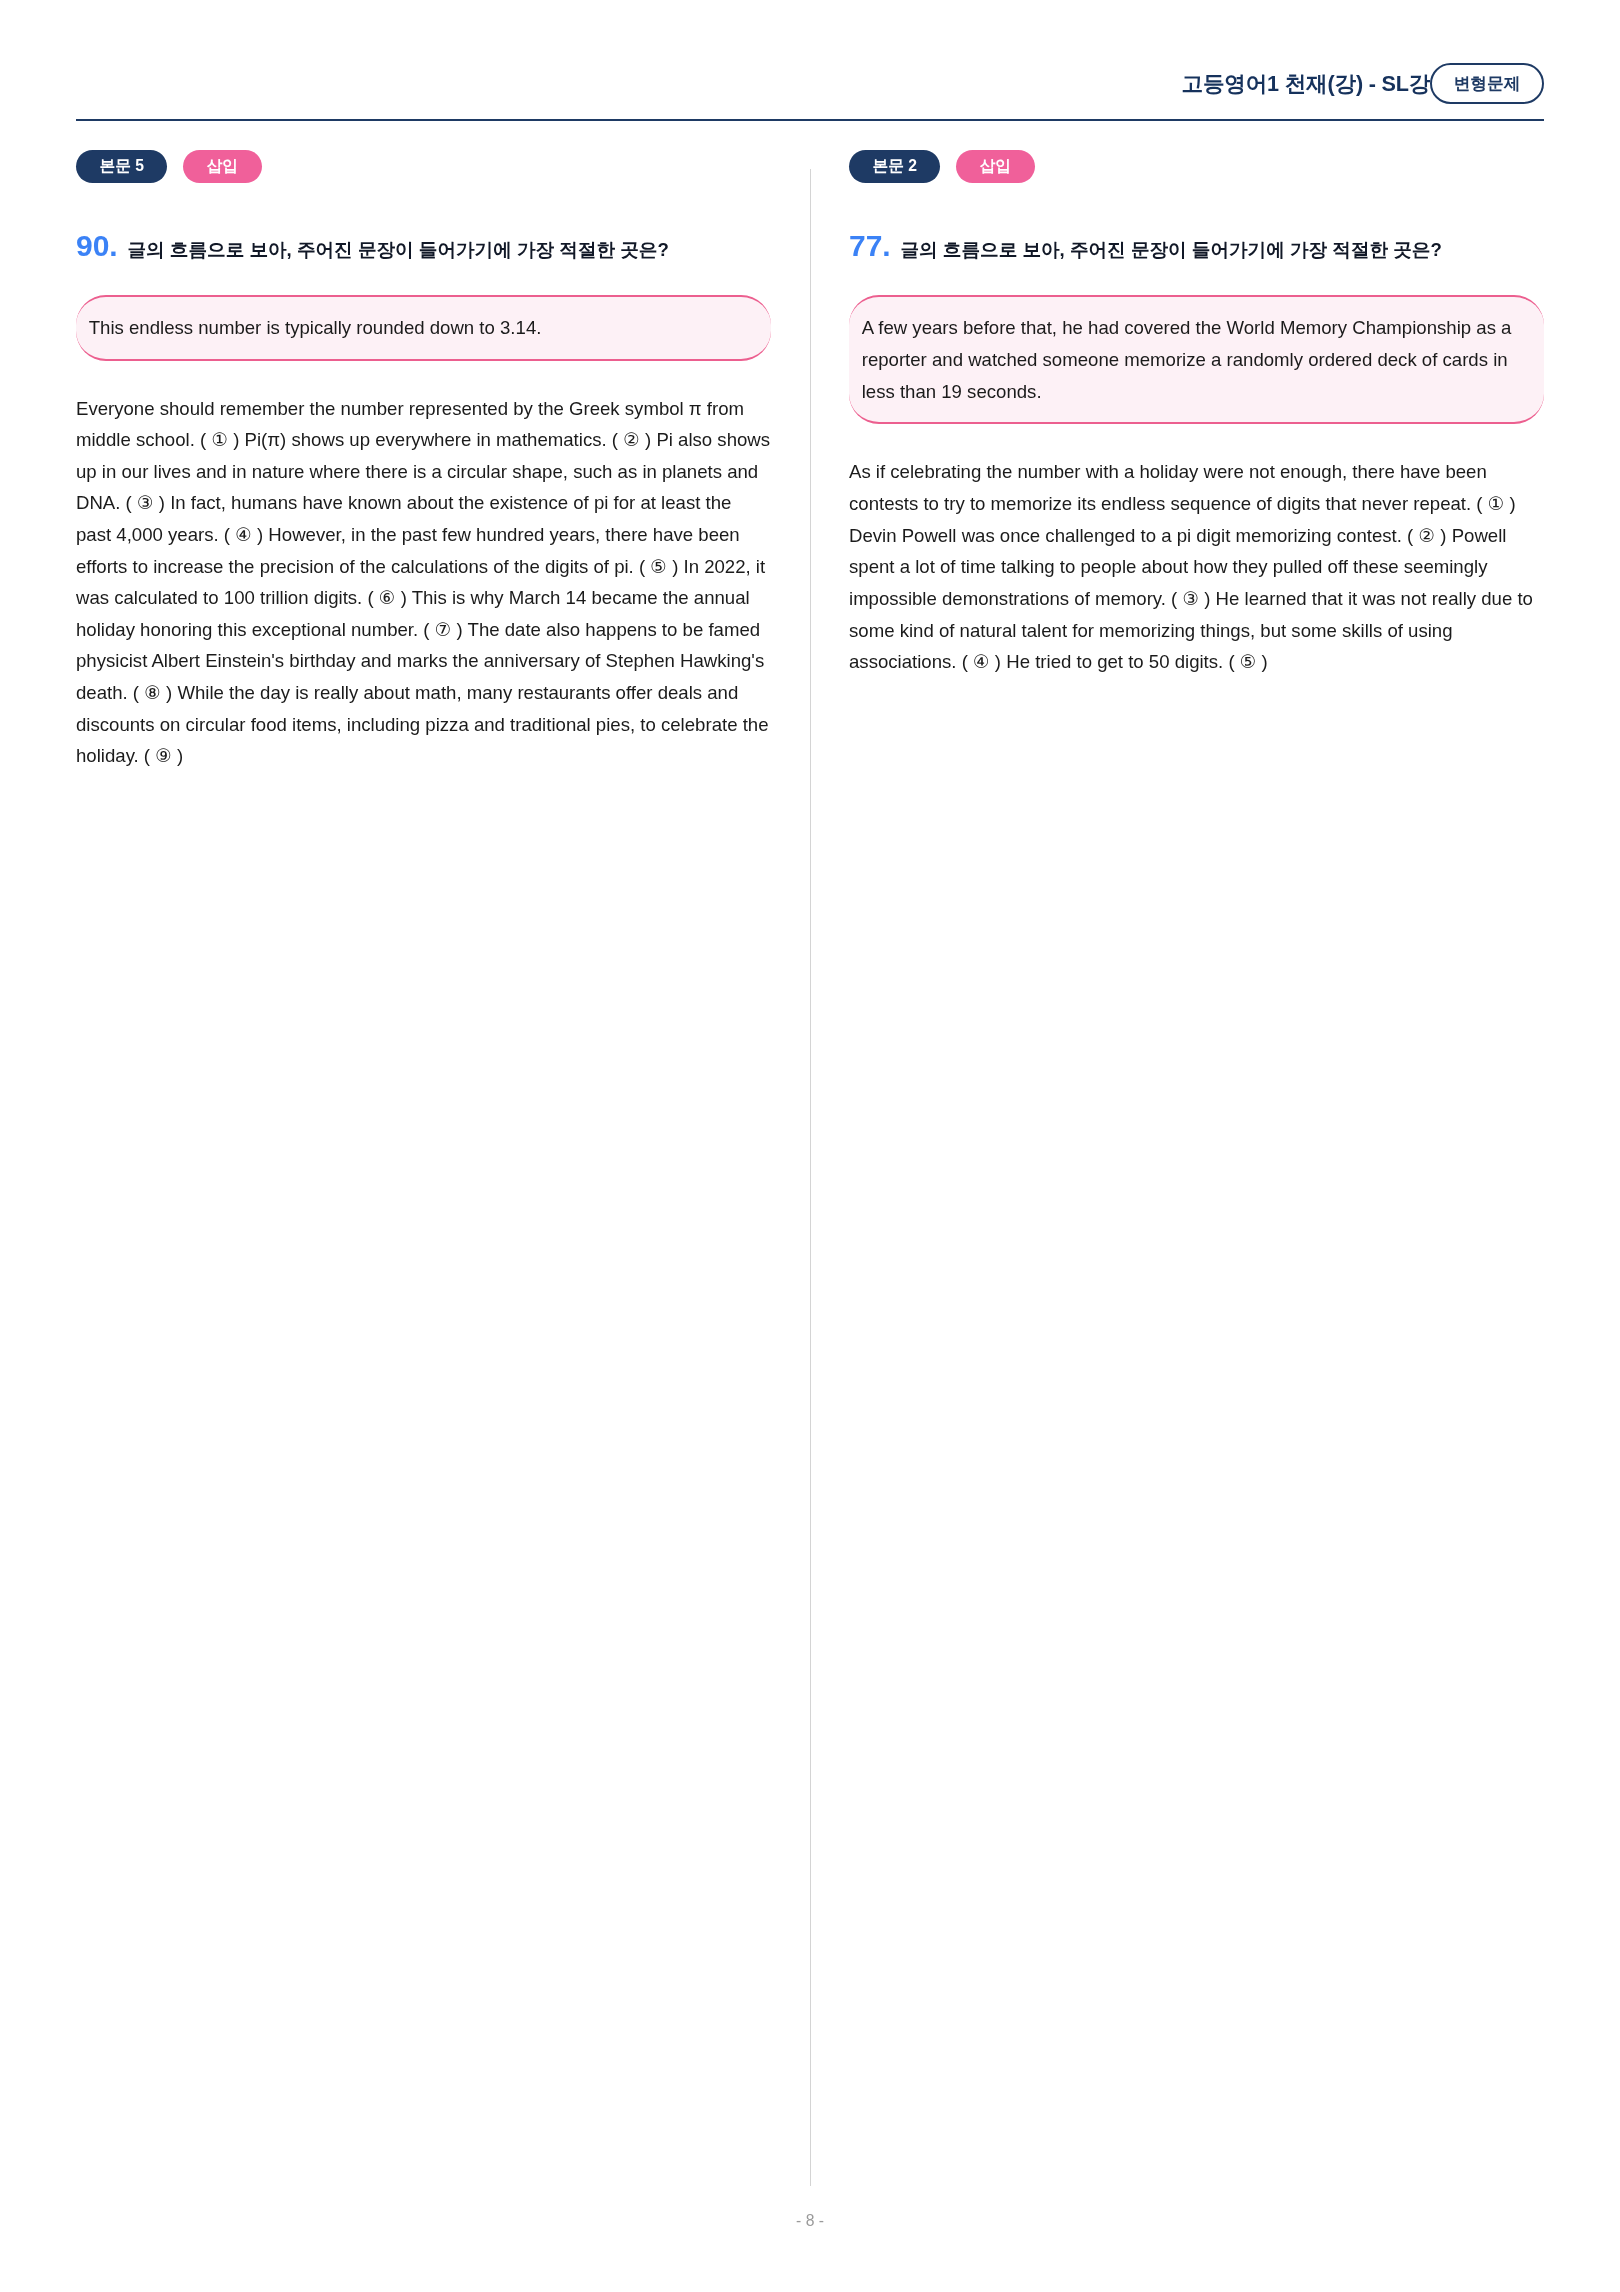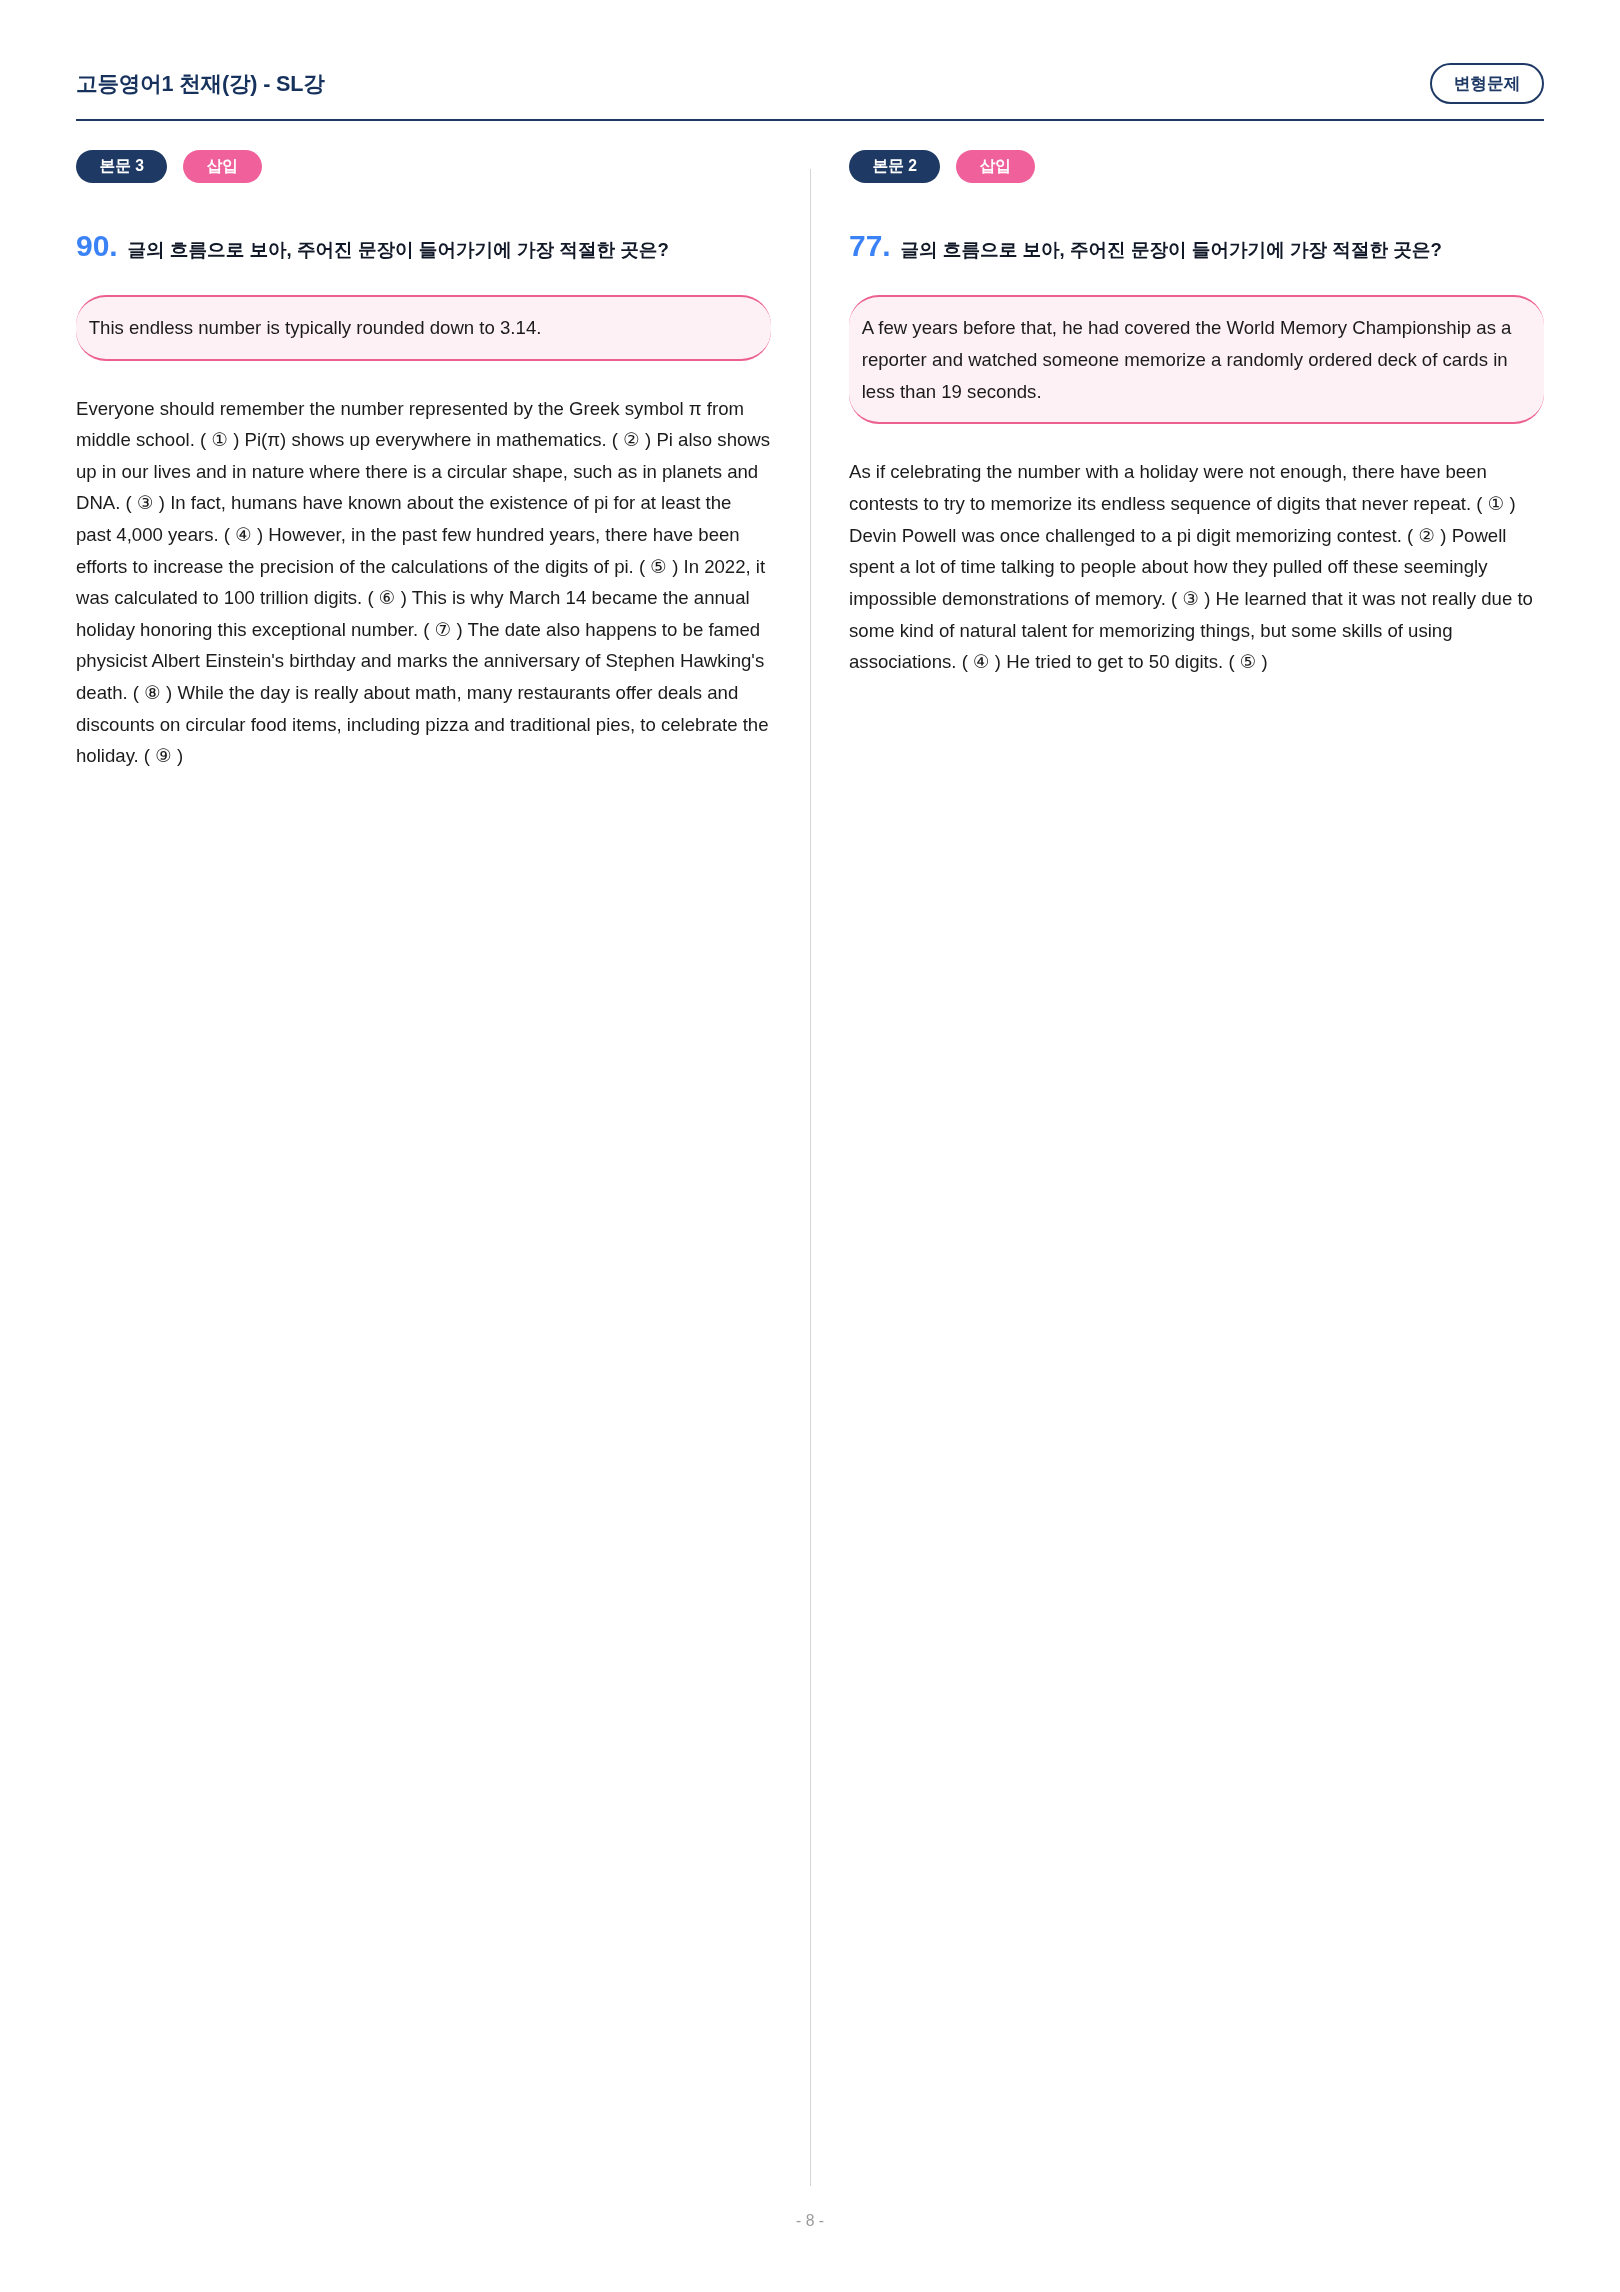--- a/index.html
+++ b/index.html
@@ -15,21 +15,21 @@
   }
   .page {
     position: relative;
     width: 1620px;
     height: 2293px;
     padding: 63px 76px 0 76px;
   }
   
   .header {
     display: flex;
-    justify-content: space-between;
+    justify-content: flex-end;
     align-items: center;
     padding-bottom: 15.7px;
     border-bottom: 2px solid #1e3a64;
   }
   .header-title {
     font-size: 21.6px;
     font-weight: bold;
     color: #16325c;
     letter-spacing: -0.2px;
   }
@@ -126,21 +126,21 @@
 
   <div class="header">
     <div class="header-title">고등영어1 천재(강) - SL강</div>
     <div class="header-pill">변형문제</div>
   </div>
 
   <div class="content">
 
     <section class="column">
       <div class="badge-row">
-        <span class="badge navy">본문 3</span>
+        <span class="badge navy">본문 5</span>
         <span class="badge pink">삽입</span>
       </div>
       <h2 class="question"><span class="qnum">90.</span><span class="qtext"><span>글의 흐름으로 보아, 주어진 문장이 들어가기에 가장 </span><span class="underline">적절한</span><span> 곳은?</span></span></h2>
       <div class="given-box">
         <p>This endless number is typically rounded down to 3.14.</p>
       </div>
       <p class="passage">Everyone should remember the number represented by the Greek symbol π from middle school. ( ① ) Pi(π) shows up everywhere in mathematics. ( ② ) Pi also shows up in our lives and in nature where there is a circular shape, such as in planets and DNA. ( ③ ) In fact, humans have known about the existence of pi for at least the past 4,000 years. ( ④ ) However, in the past few hundred years, there have been efforts to increase the precision of the calculations of the digits of pi. ( ⑤ ) In 2022, it was calculated to 100 trillion digits. ( ⑥ ) This is why March 14 became the annual holiday honoring this exceptional number. ( ⑦ ) The date also happens to be famed physicist Albert Einstein's birthday and marks the anniversary of Stephen Hawking's death. ( ⑧ ) While the day is really about math, many restaurants offer deals and discounts on circular food items, including pizza and traditional pies, to celebrate the holiday. ( ⑨ )</p>
     </section>
 
     <section class="column">

